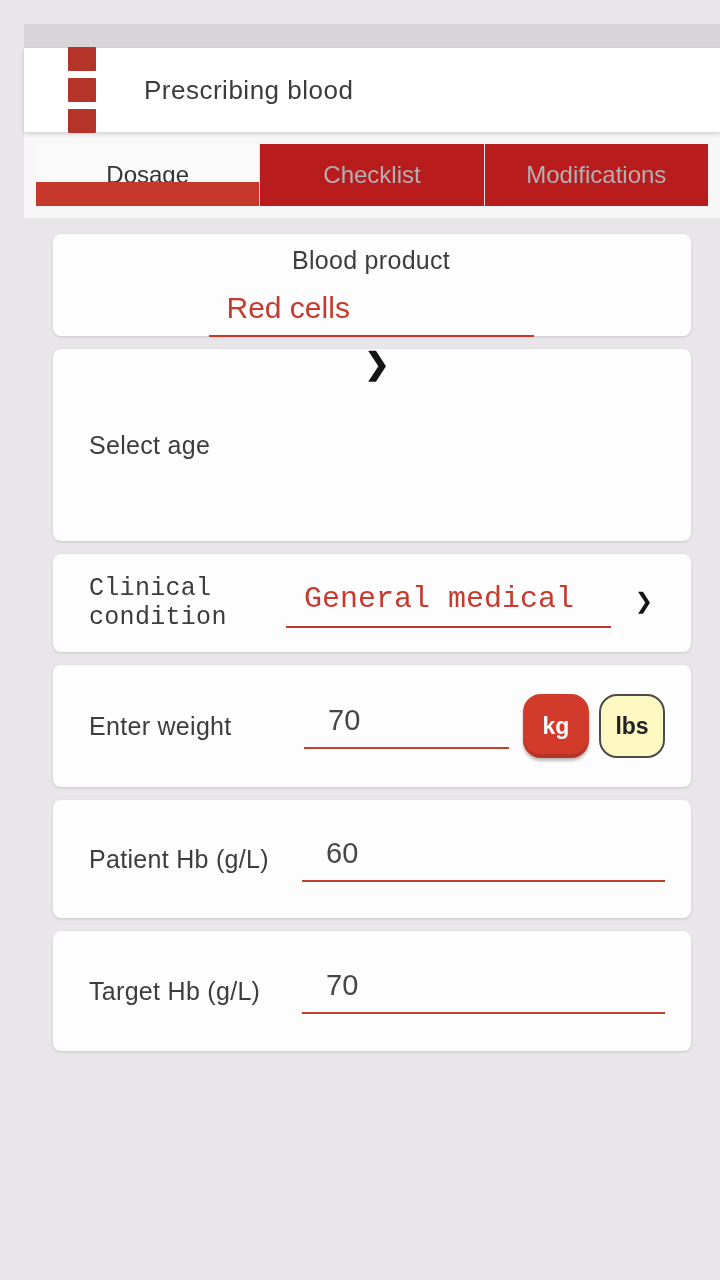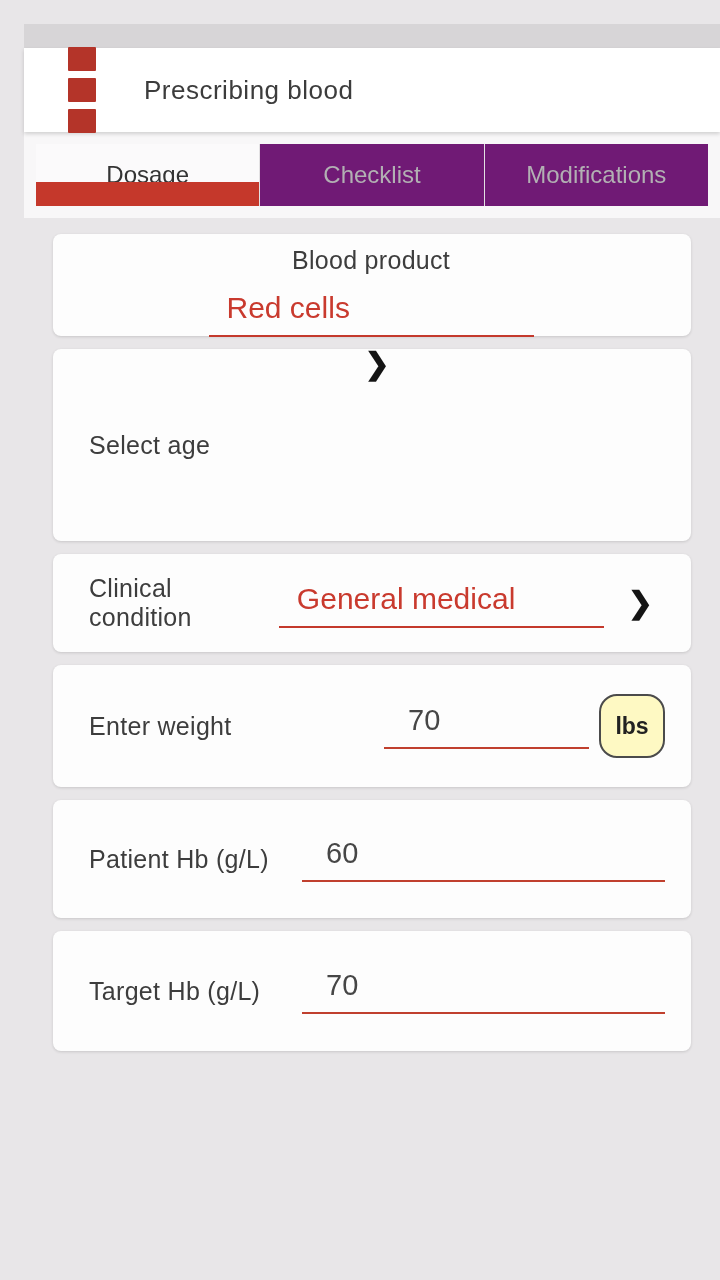--- a/index.html
+++ b/index.html
@@ -55,21 +55,21 @@
   }
   .tab{
     flex:1;
     display:flex;
     align-items:center;
     justify-content:center;
     font-size:24px;
     color:#b2b0b3;
     position:relative;
     cursor:pointer;
-    background:#701a75;
+    background:#b91c1c;
   }
   .tab + .tab{ border-left:1px solid #e3e1e3; }
   .tab.active{
     color:#343434;
     background:#fbfafb;
   }
   .tab.active .tab-indicator{
     position:absolute;
     left:0; right:0; bottom:0;
     height:10px;
@@ -87,21 +87,21 @@
     padding:0 26px 0 24px;
   }
   .card-label{
     flex:1;
     font-size:25px;
     color:#3d3d3d;
     letter-spacing:0.3px;
   }
   .h102{ height:102px;flex-direction:column; }
   .h192{ height:192px; }
-  .h98 { height:98px;  }
+  .h98 { height:98px;font-family:Liberation Mono, monospace;  }
   .h122{ height:122px; }
   .h118{ height:118px;gap:10px; }
   .h120{ height:120px; }
 
   .select-value{
     width:325px;
     border-bottom:2px solid #c4392c;
     padding:4px 0 10px 18px;
     font-size:30px;
     color:#c93a2e;
@@ -225,20 +225,21 @@
 
   <div class="card h98">
     <div class="card-label">Clinical condition</div>
     <div class="select-value">General medical</div>
     <div class="chevron">❯</div>
   </div>
 
   <div class="card h122">
     <div class="card-label">Enter weight</div>
     <input class="num-input weight-input" type="text" value="70" style="">
+    <div class="unit-btn unit-kg">kg</div>
     <div class="unit-btn unit-lbs">lbs</div>
   </div>
 
   <div class="card h118">
     <div class="card-label">Patient Hb (g/L)</div>
     <input class="num-input hb-input" type="text" value="60" style="">
   </div>
 
   <div class="card h120">
     <div class="card-label">Target Hb (g/L)</div>

